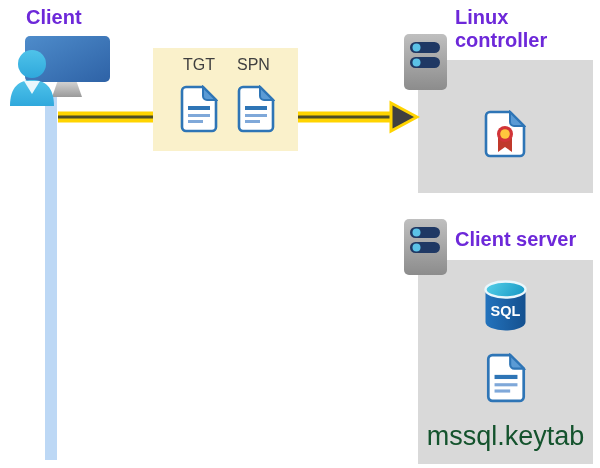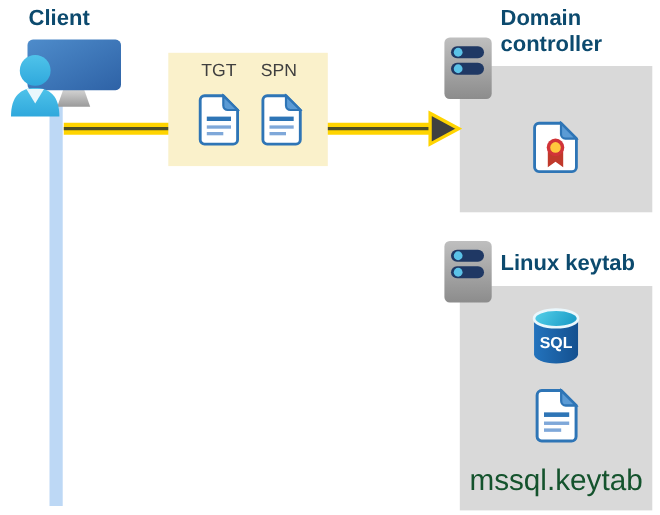--- a/index.html
+++ b/index.html
@@ -1,19 +1,19 @@
 <!DOCTYPE html>
 <html><head>
 <meta charset="utf-8">
 <style>
   html,body{margin:0;padding:0;background:#ffffff;}
   body{font-family:"Liberation Sans", sans-serif;}
   .canvas{position:relative;width:600px;height:468px;background:#ffffff;overflow:hidden;}
   .abs{position:absolute;}
-  .title-label{font-weight:700;color:#0c4a6e;font-size:20px;line-height:23px;}
+  .title-label{font-weight:700;color:#6d28d9;font-size:20px;line-height:23px;}
   .small-label{color:#3f3f3f;font-size:16px;}
   .file-label{color:#14532d;font-size:27px;}
   .panel{background:#d9d9d9;z-index:0;}
   .vline{background:#bdd8f5;z-index:0;}
   .ticket-box{background:#faf1cb;z-index:2;}
   .z1{z-index:1;}
   .z3{z-index:3;}
   .center-text{text-align:center;}
   svg{display:block;}
 </style>
@@ -70,21 +70,21 @@
       <path d="M 6,2 H 23 L 36,15 V 42 a4,4 0 0 1 -4,4 H 6 a4,4 0 0 1 -4,-4 V 6 a4,4 0 0 1 4,-4 Z" fill="#ffffff" stroke="#2e75b6" stroke-width="2.6"></path>
       <path d="M 23,2 L 36,15 H 27 a4,4 0 0 1 -4,-4 Z" fill="#5b9bd5" stroke="#2e75b6" stroke-width="2"></path>
       <rect x="8" y="21" width="22" height="4" fill="#2e75b6"></rect>
       <rect x="8" y="29" width="22" height="3" fill="#7fa8d9"></rect>
       <rect x="8" y="35" width="15" height="3" fill="#7fa8d9"></rect>
     </svg>
   </div>
 
   <div class="abs panel" style="left:418px;top:60px;width:175px;height:133px;"></div>
 
-  <div class="abs title-label z3" style="left:455px;top:6px;width:116px;">Domain controller</div>
+  <div class="abs title-label z3" style="left:455px;top:6px;width:116px;">Linux controller</div>
 
   <svg class="abs z3" style="left:403px;top:33px;" width="45" height="58" viewBox="0 0 45 58">
     <defs>
       <linearGradient id="srvGrad1" x1="0" y1="0" x2="0" y2="1">
         <stop offset="0" stop-color="#bfbfbf"></stop>
           <stop offset="1" stop-color="#8c8c8c"></stop>
       </linearGradient>
     </defs>
     <rect x="1" y="1" width="43" height="56" rx="5" fill="url(#srvGrad1)"></rect>
     <rect x="7" y="9" width="30" height="11" rx="5.5" fill="#1f3864"></rect>
@@ -96,21 +96,21 @@
   <svg class="abs z3" style="left:484px;top:110px;" width="42" height="48" viewBox="0 0 42 48">
     <path d="M 6,2 H 26 L 40,16 V 42 a4,4 0 0 1 -4,4 H 6 a4,4 0 0 1 -4,-4 V 6 a4,4 0 0 1 4,-4 Z" fill="#ffffff" stroke="#2e75b6" stroke-width="2.6"></path>
     <path d="M 26,2 L 40,16 H 30 a4,4 0 0 1 -4,-4 Z" fill="#5b9bd5" stroke="#2e75b6" stroke-width="2"></path>
     <polygon points="14,28 28,28 28,42 21,37 14,42" fill="#c0392b"></polygon>
     <circle cx="21" cy="24" r="8" fill="#d13438"></circle>
     <circle cx="21" cy="24" r="4.8" fill="#ffc83d"></circle>
   </svg>
 
   <div class="abs panel" style="left:418px;top:260px;width:175px;height:204px;"></div>
 
-  <div class="abs title-label z3" style="left:455px;top:228px;width:140px;white-space:nowrap;">Linux keytab</div>
+  <div class="abs title-label z3" style="left:455px;top:228px;width:140px;white-space:nowrap;">Client server</div>
 
   <svg class="abs z3" style="left:403px;top:218px;" width="45" height="58" viewBox="0 0 45 58">
     <defs>
       <linearGradient id="srvGrad2" x1="0" y1="0" x2="0" y2="1">
         <stop offset="0" stop-color="#bfbfbf"></stop>
           <stop offset="1" stop-color="#8c8c8c"></stop>
       </linearGradient>
     </defs>
     <rect x="1" y="1" width="43" height="56" rx="5" fill="url(#srvGrad2)"></rect>
     <rect x="7" y="9" width="30" height="11" rx="5.5" fill="#1f3864"></rect>

